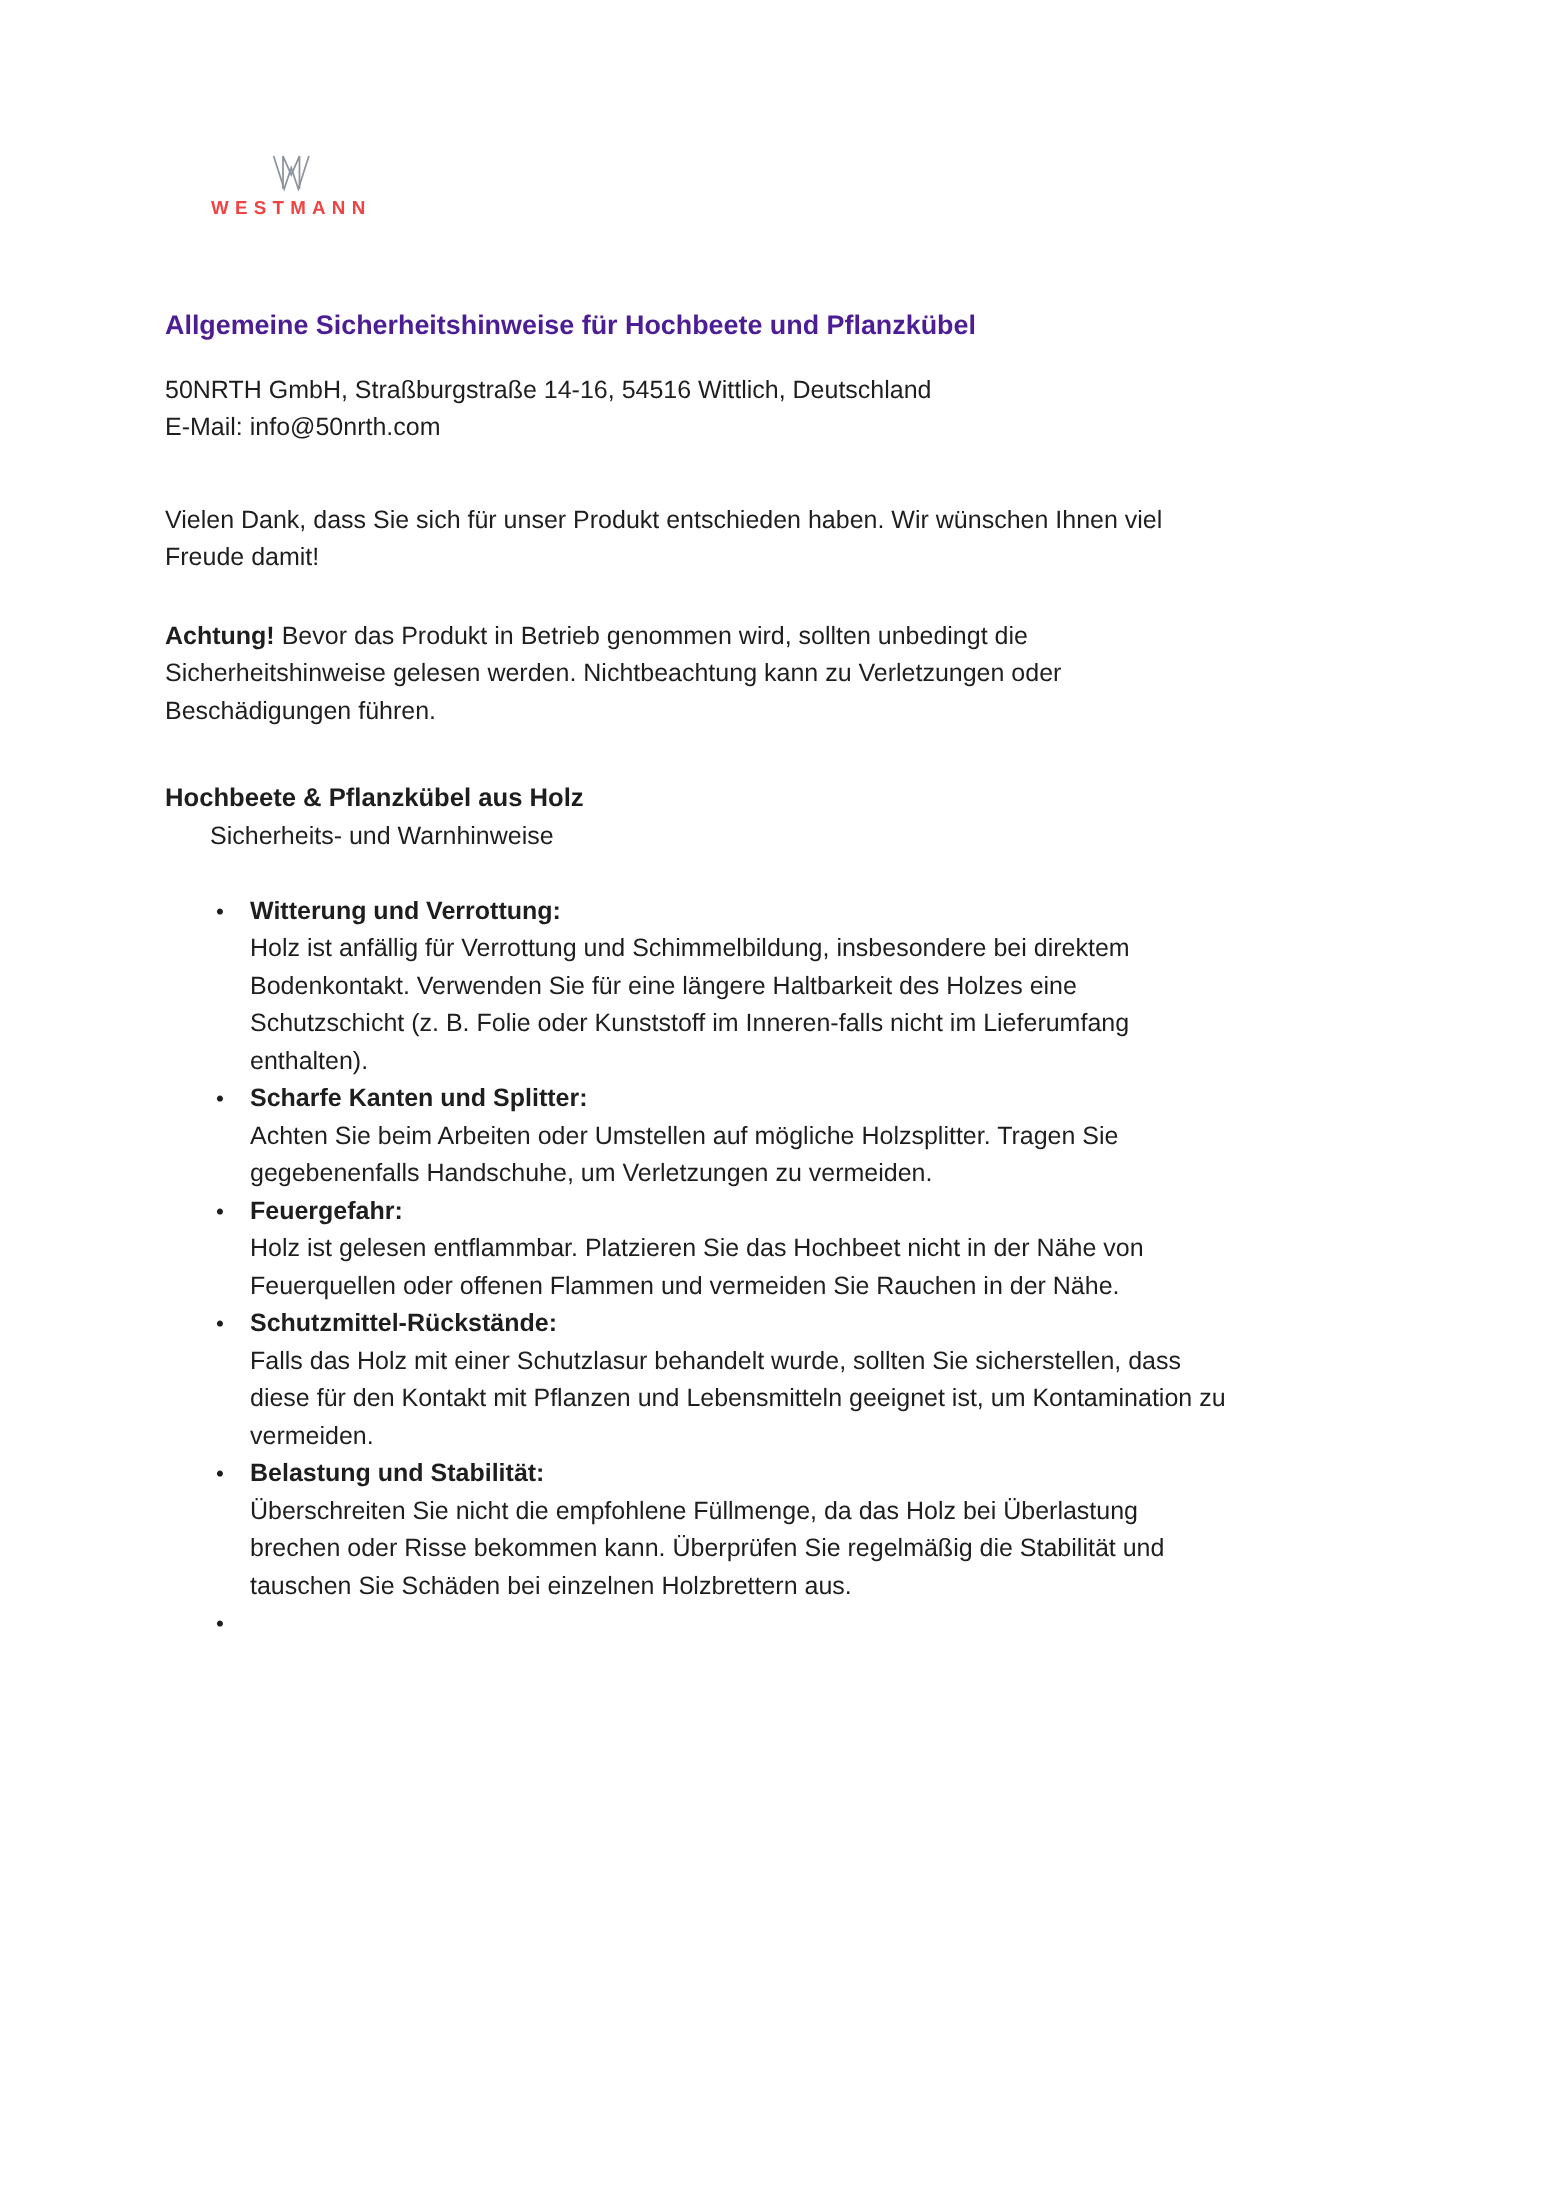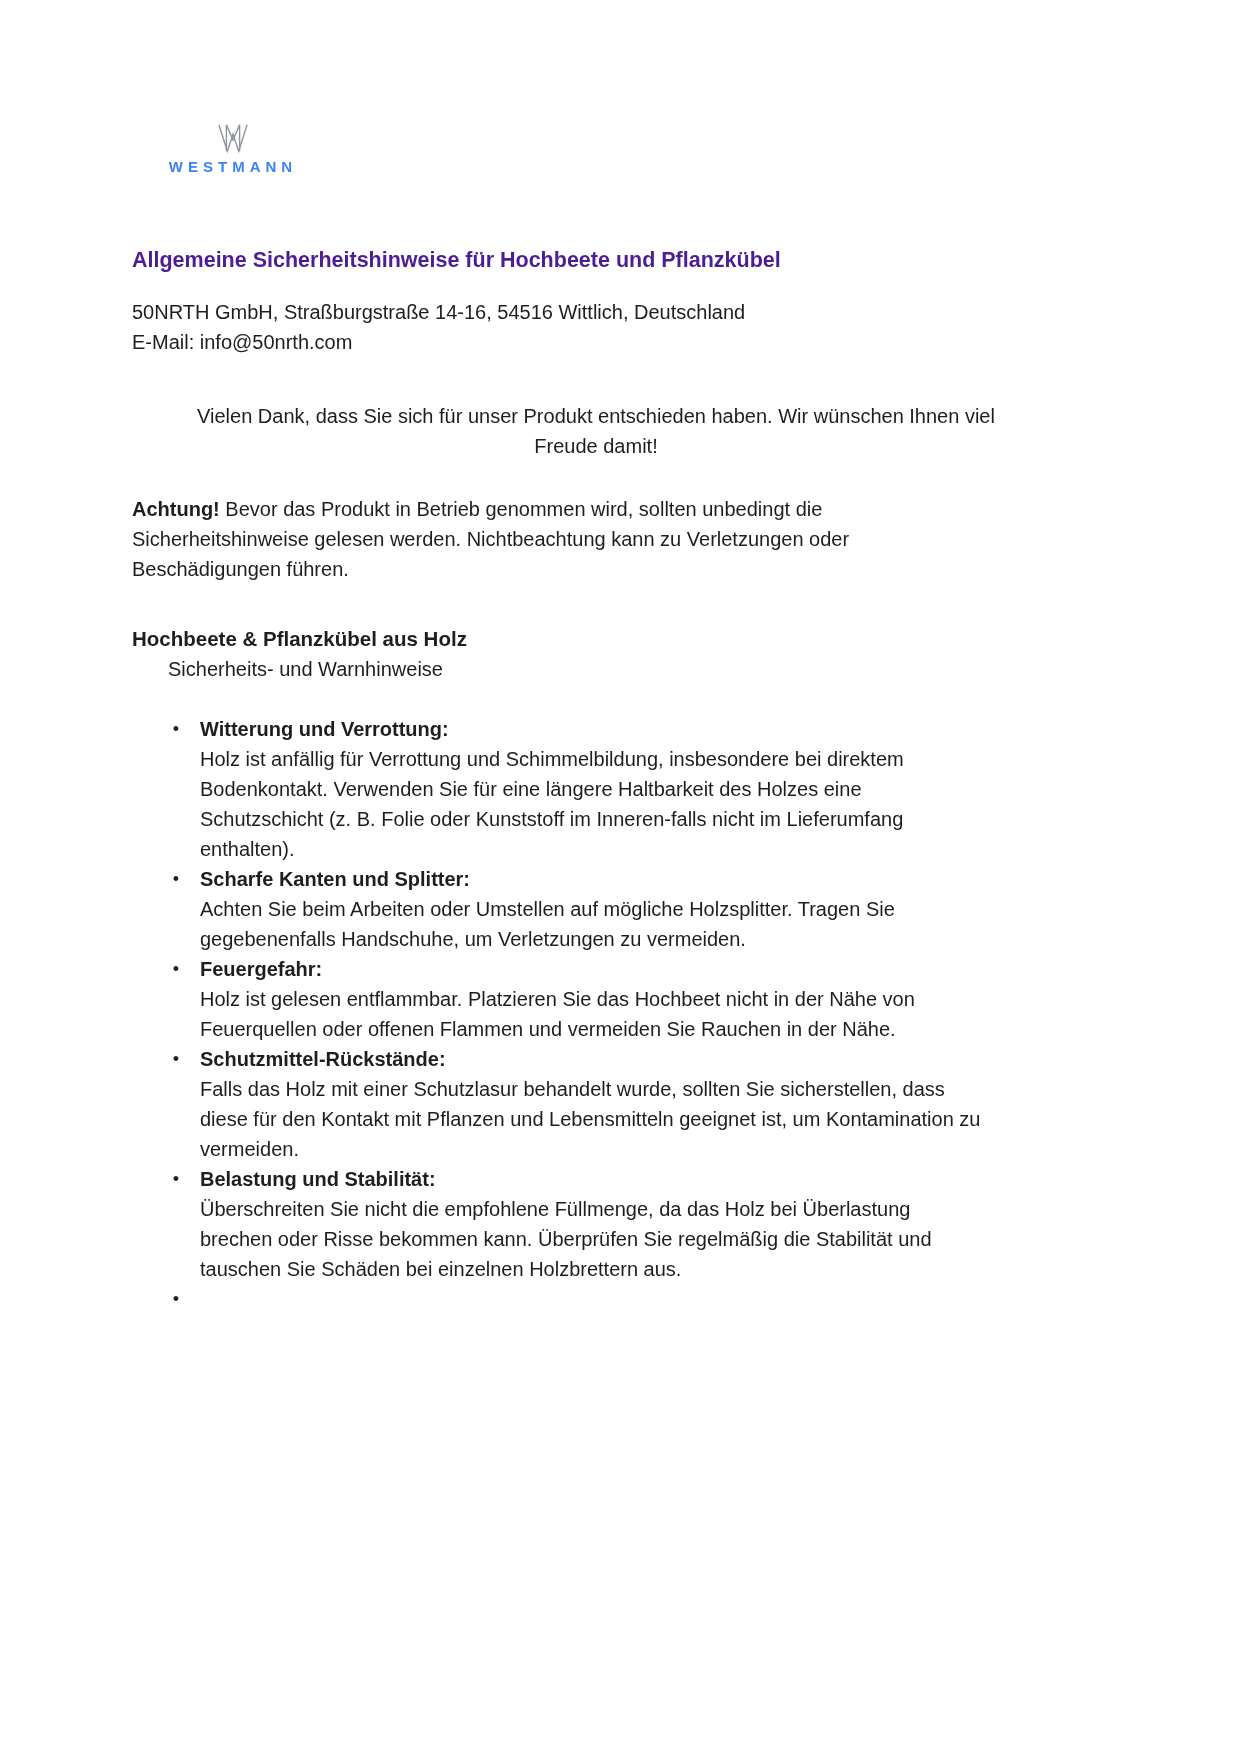--- a/index.html
+++ b/index.html
@@ -22,39 +22,39 @@
     padding-top: 122px;
     margin-left: 22px;
     width: 158px;
     text-align: center;
   }
   .monogram { display: block; margin: 0 auto 4px auto; }
   .wordmark {
     font-size: 15px;
     font-weight: 700;
     letter-spacing: 5px;
-    color: #3b82f6;
+    color: #ef4444;
     white-space: nowrap;
   }
 
   
   .doc-title {
     margin: 70px 0 0 0;
     font-size: 21.5px;
     font-weight: 700;
     line-height: 30px;
     color: #4c1d95;
   }
 
   
   .contact-block { margin-top: 22px; font-size: 20px; line-height: 30px; }
 
   
   .para { margin: 0; font-size: 20px; line-height: 30px; }
-  .para-intro { margin-top: 44px; text-align: center; }
+  .para-intro { margin-top: 44px; }
   .para-warning { margin-top: 33px; }
   .para-warning strong { font-weight: 700; }
 
   
   .section-heading {
     margin: 40px 0 0 0;
     font-size: 20.5px;
     font-weight: 700;
     line-height: 30px;
   }

